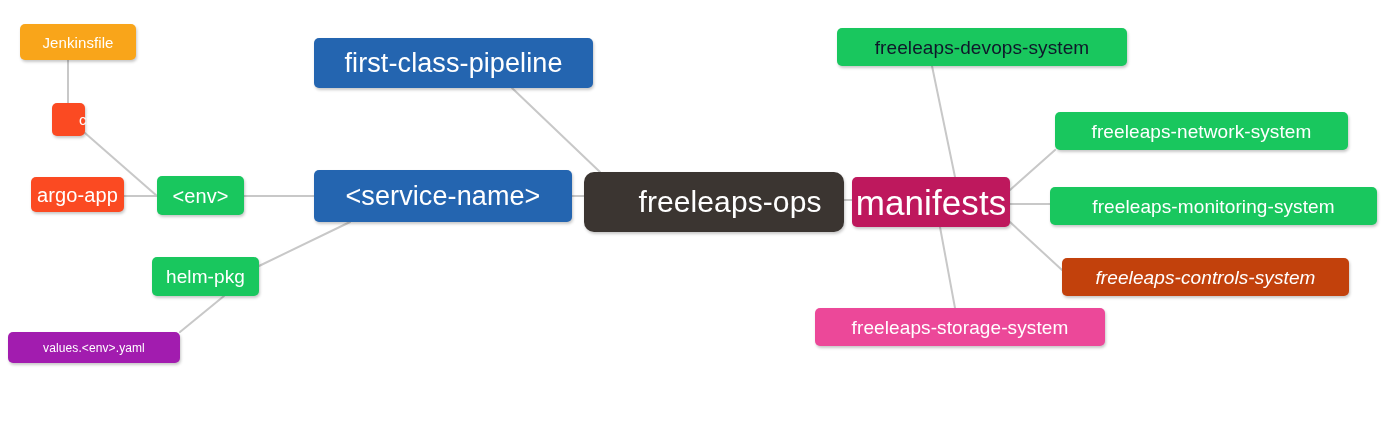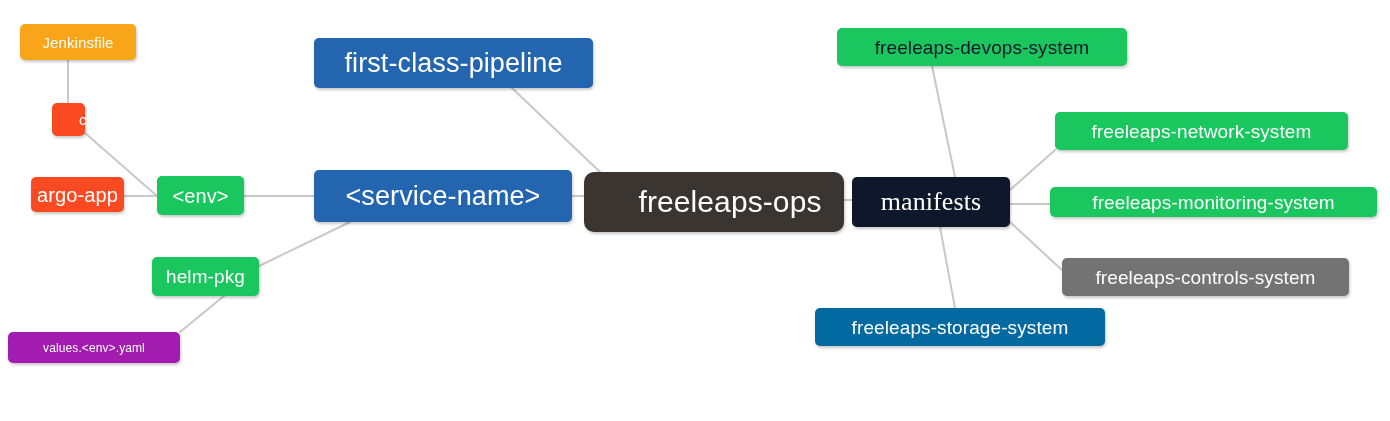--- a/index.html
+++ b/index.html
@@ -67,20 +67,20 @@
   <div id="node-layer">
       <div class="node" style="left: 20px; top: 24px; width: 116px; height: 36px; font-size: 15px; background: rgb(249, 165, 26); color: rgb(255, 255, 255);">Jenkinsfile</div>
       <div class="node" style="left: 52px; top: 103px; width: 33px; height: 33px; font-size: 15px; background: rgb(251, 74, 34); color: rgb(255, 255, 255); padding-left: 32px;">ci</div>
       <div class="node" style="left: 31px; top: 177px; width: 93px; height: 35px; font-size: 20px; background: rgb(251, 74, 34); color: rgb(255, 255, 255);">argo-app</div>
       <div class="node" style="left: 157px; top: 176px; width: 87px; height: 39px; font-size: 20px; background: rgb(25, 199, 94); color: rgb(255, 255, 255);">&lt;env&gt;</div>
       <div class="node" style="left: 152px; top: 257px; width: 107px; height: 39px; font-size: 19px; background: rgb(25, 199, 94); color: rgb(255, 255, 255);">helm-pkg</div>
       <div class="node" style="left: 8px; top: 332px; width: 172px; height: 31px; font-size: 12px; background: #a21caf; color: rgb(255, 255, 255);">values.&lt;env&gt;.yaml</div>
       <div class="node" style="left: 314px; top: 38px; width: 279px; height: 50px; font-size: 27px; background: rgb(36, 101, 176); color: rgb(255, 255, 255);">first-class-pipeline</div>
       <div class="node" style="left: 314px; top: 170px; width: 258px; height: 52px; font-size: 27px; background: rgb(36, 101, 176); color: #ffffff;">&lt;service-name&gt;</div>
       <div class="node root" style="left: 584px; top: 172px; width: 260px; height: 60px; font-size: 30px; background: rgb(59, 53, 49); color: rgb(255, 255, 255);">freeleaps-ops</div>
-      <div class="node" style="left: 852px; top: 177px; width: 158px; height: 50px; font-size: 26px; background: #0f172a; color: rgb(255, 255, 255); font-family: Liberation Serif, serif;">manifests</div>
+      <div class="node" style="left: 852px; top: 177px; width: 158px; height: 50px; font-size: 35px; background: #be185d; color: rgb(255, 255, 255);">manifests</div>
       <div class="node" style="left: 797px; top: 28px; width: 290px; height: 38px; font-size: 19px; background: rgb(25, 199, 94); color: #0f172a; margin-left: 40px;">freeleaps-devops-system</div>
       <div class="node" style="left: 1055px; top: 112px; width: 293px; height: 38px; font-size: 19px; background: rgb(25, 199, 94); color: rgb(255, 255, 255);">freeleaps-network-system</div>
-      <div class="node" style="left: 1050px; top: 187px; width: 327px; height: 30px; font-size: 19px; background: rgb(25, 199, 94); color: rgb(255, 255, 255);">freeleaps-monitoring-system</div>
-      <div class="node" style="left: 1062px; top: 258px; width: 287px; height: 38px; font-size: 19px; background: #737373; color: rgb(255, 255, 255);">freeleaps-controls-system</div>
-      <div class="node" style="left: 815px; top: 308px; width: 290px; height: 38px; font-size: 19px; background: #0369a1; color: rgb(255, 255, 255);">freeleaps-storage-system</div>
+      <div class="node" style="left: 1050px; top: 187px; width: 327px; height: 38px; font-size: 19px; background: rgb(25, 199, 94); color: rgb(255, 255, 255);">freeleaps-monitoring-system</div>
+      <div class="node" style="left: 1062px; top: 258px; width: 287px; height: 38px; font-size: 19px; background: #c2410c; color: rgb(255, 255, 255); font-style: italic;">freeleaps-controls-system</div>
+      <div class="node" style="left: 815px; top: 308px; width: 290px; height: 38px; font-size: 19px; background: #ec4899; color: rgb(255, 255, 255);">freeleaps-storage-system</div>
     </div>
 </div>
 
 </body></html>

